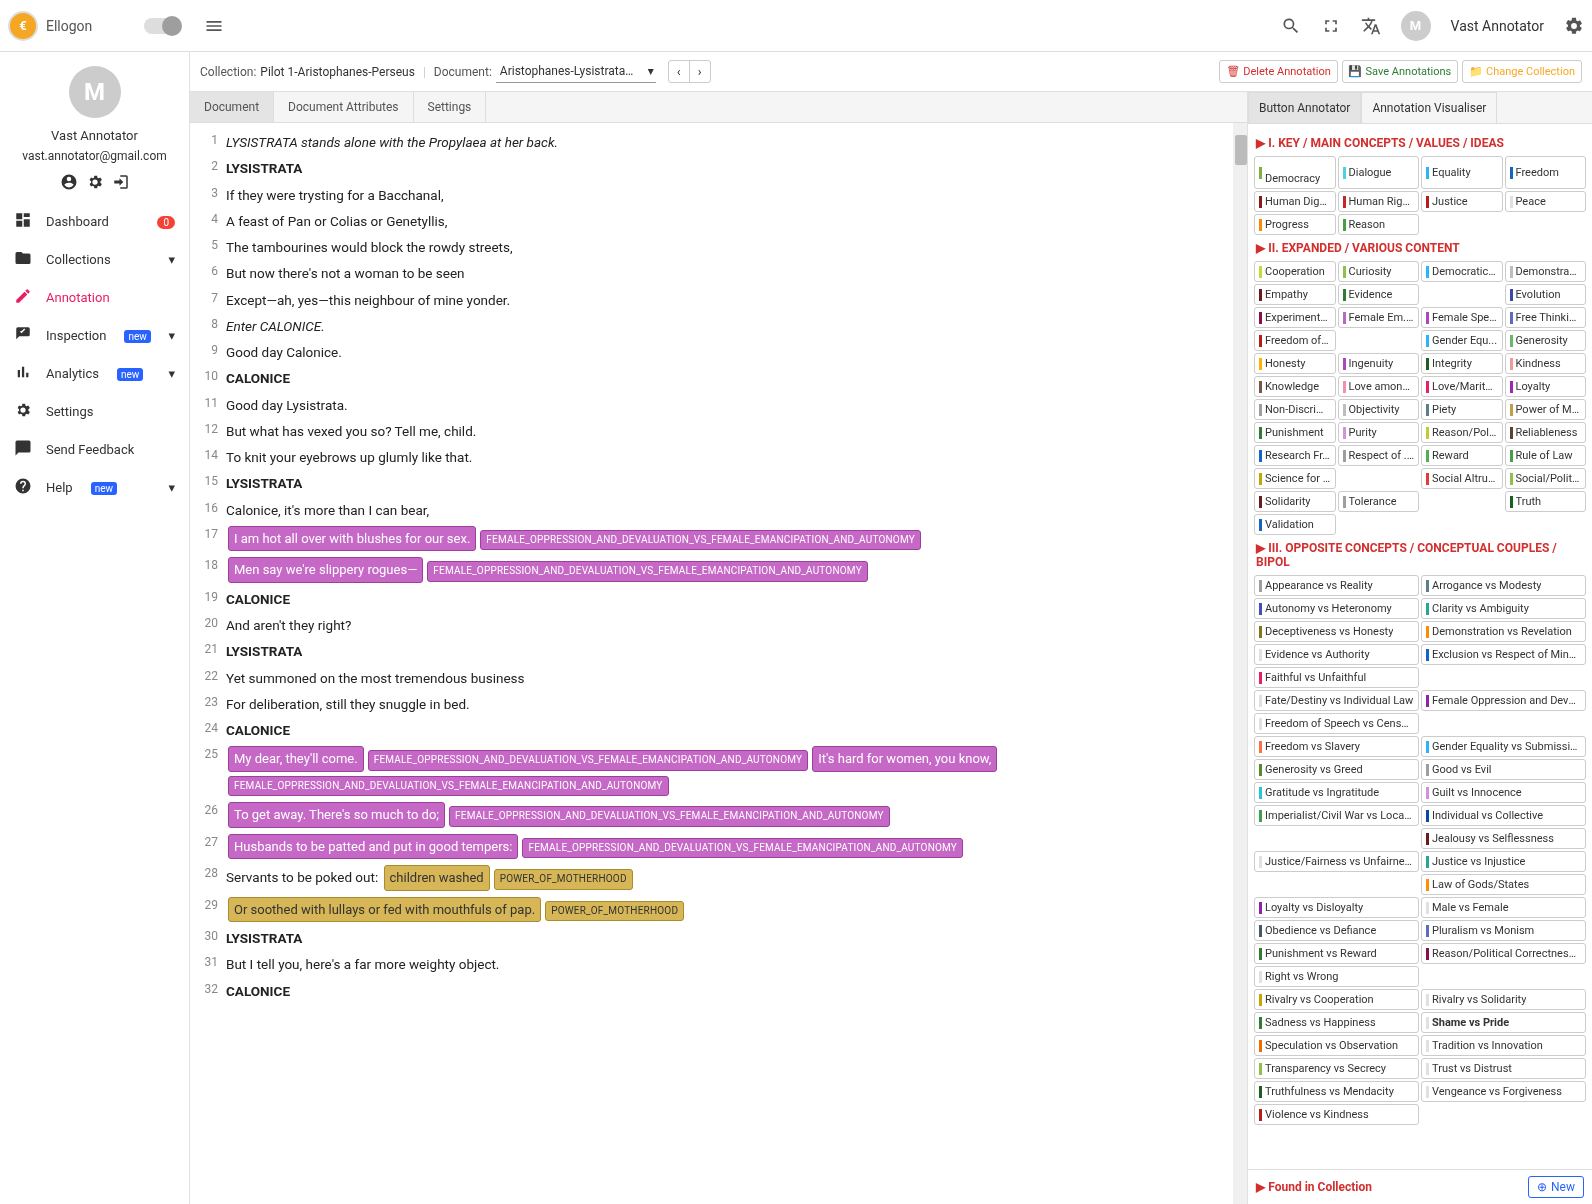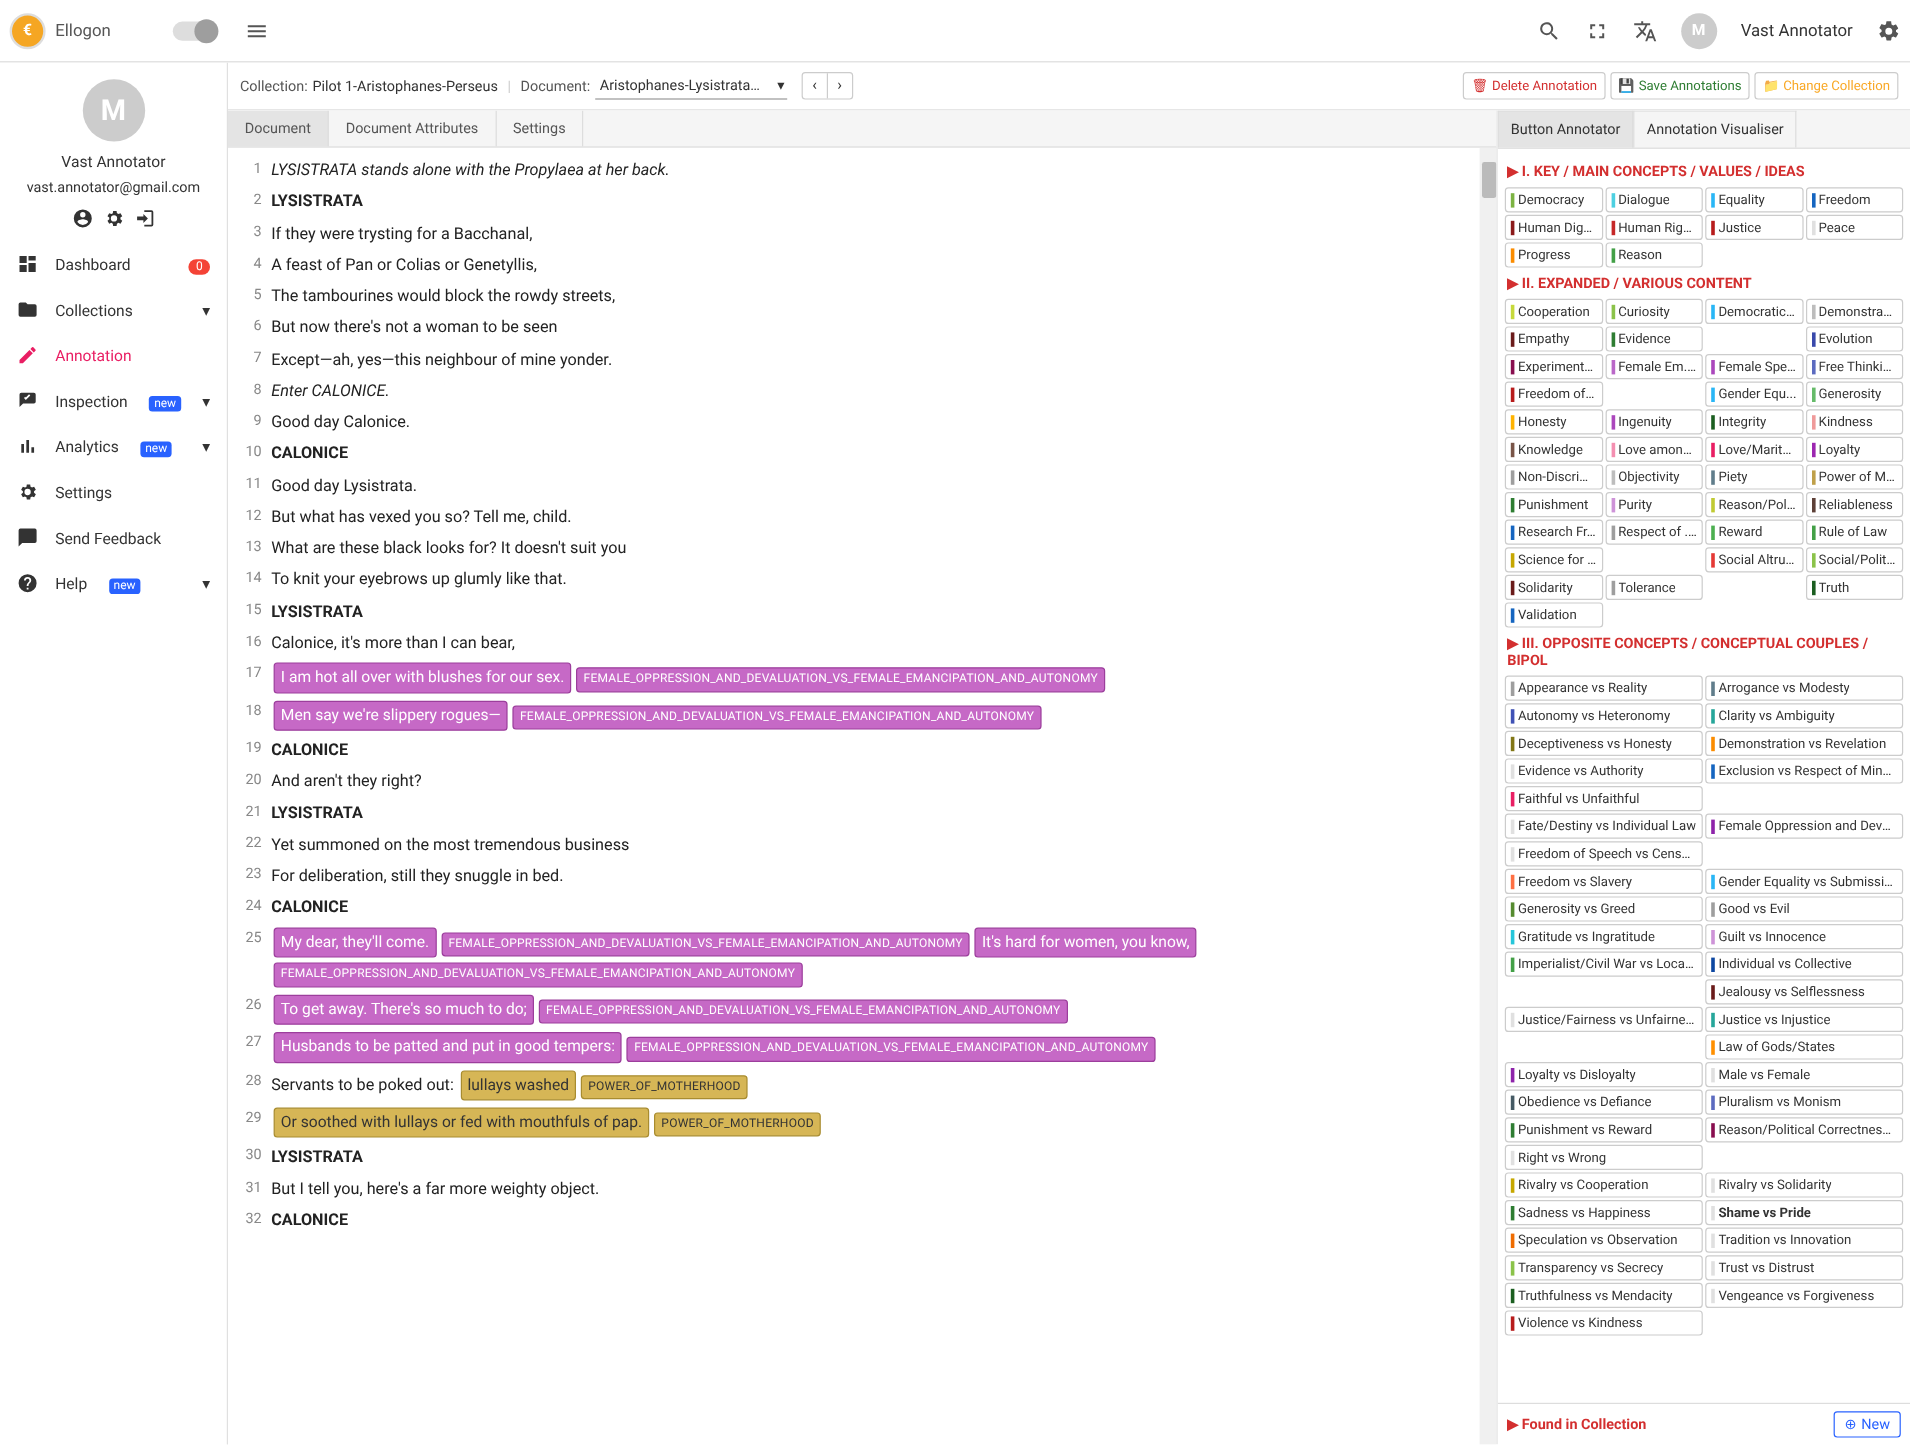--- a/index.html
+++ b/index.html
@@ -256,24 +256,20 @@
               </div>
               <div class="line">
                 <span class="ln">11</span>
                 <span class="lt ">Good day Lysistrata.</span>
               </div>
               <div class="line">
                 <span class="ln">12</span>
                 <span class="lt ">But what has vexed you so? Tell me, child.</span>
               </div>
               <div class="line">
-                <span class="ln">13</span>
-                <span class="lt ">What are these black looks for? It doesn't suit you</span>
-              </div>
-              <div class="line">
                 <span class="ln">14</span>
                 <span class="lt ">To knit your eyebrows up glumly like that.</span>
               </div>
               <div class="line">
                 <span class="ln">15</span>
                 <span class="lt bold">LYSISTRATA</span>
               </div>
               <div class="line">
                 <span class="ln">16</span>
                 <span class="lt ">Calonice, it's more than I can bear,</span>
@@ -317,21 +313,21 @@
               <div class="line">
                 <span class="ln">26</span>
                 <span class="lt "><span class="hl pill-purple">To get away. There's so much to do;</span><span class="hl pill-purple tag-mini">FEMALE_OPPRESSION_AND_DEVALUATION_VS_FEMALE_EMANCIPATION_AND_AUTONOMY</span></span>
               </div>
               <div class="line">
                 <span class="ln">27</span>
                 <span class="lt "><span class="hl pill-purple">Husbands to be patted and put in good tempers:</span><span class="hl pill-purple tag-mini">FEMALE_OPPRESSION_AND_DEVALUATION_VS_FEMALE_EMANCIPATION_AND_AUTONOMY</span></span>
               </div>
               <div class="line">
                 <span class="ln">28</span>
-                <span class="lt "><span>Servants to be poked out: </span><span class="hl pill-ochre">lullays washed</span><span class="hl pill-ochre tag-mini">POWER_OF_MOTHERHOOD</span></span>
+                <span class="lt "><span>Servants to be poked out: </span><span class="hl pill-ochre">children washed</span><span class="hl pill-ochre tag-mini">POWER_OF_MOTHERHOOD</span></span>
               </div>
               <div class="line">
                 <span class="ln">29</span>
                 <span class="lt "><span class="hl pill-ochre">Or soothed with lullays or fed with mouthfuls of pap.</span><span class="hl pill-ochre tag-mini">POWER_OF_MOTHERHOOD</span></span>
               </div>
               <div class="line">
                 <span class="ln">30</span>
                 <span class="lt bold">LYSISTRATA</span>
               </div>
               <div class="line">
@@ -348,21 +344,21 @@
         <div class="right-panel">
           <div class="rp-tabs" id="rp-tabs">
               <div class="rp-tab active">Button Annotator</div>
               <div class="rp-tab">Annotation Visualiser</div>
             </div>
           <div class="rp-body" id="rp-body">
               <div class="rp-section-title">▶ I. KEY / MAIN CONCEPTS / VALUES / IDEAS</div>
               <div class="tag-grid four">
                 <div class="tag-btn">
                   <span class="bar" style="background: rgb(124, 179, 66);"></span>
-                  <span style="overflow: hidden; text-overflow: ellipsis;">Democracy</span>
+                  <span style="overflow: hidden; text-overflow: ellipsis; margin-top: 12px;">Democracy</span>
                 </div>
                 <div class="tag-btn">
                   <span class="bar" style="background: rgb(77, 208, 225);"></span>
                   <span style="overflow: hidden; text-overflow: ellipsis;">Dialogue</span>
                 </div>
                 <div class="tag-btn">
                   <span class="bar" style="background: rgb(41, 182, 246);"></span>
                   <span style="overflow: hidden; text-overflow: ellipsis;">Equality</span>
                 </div>
                 <div class="tag-btn">

